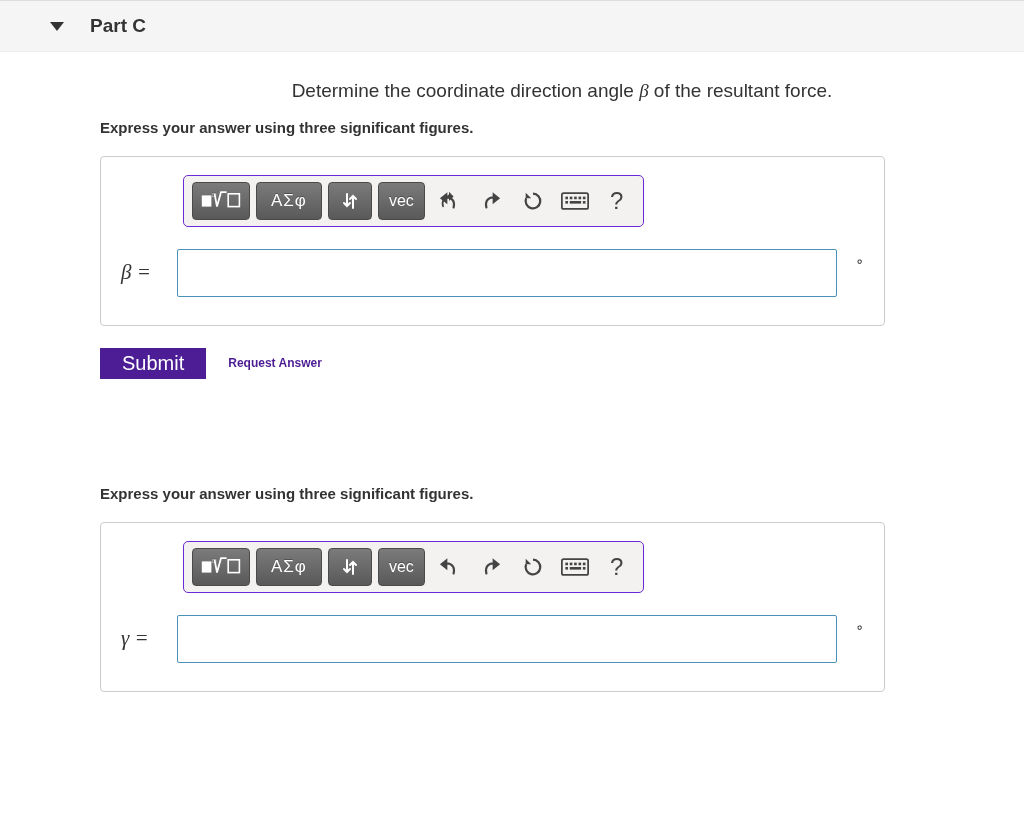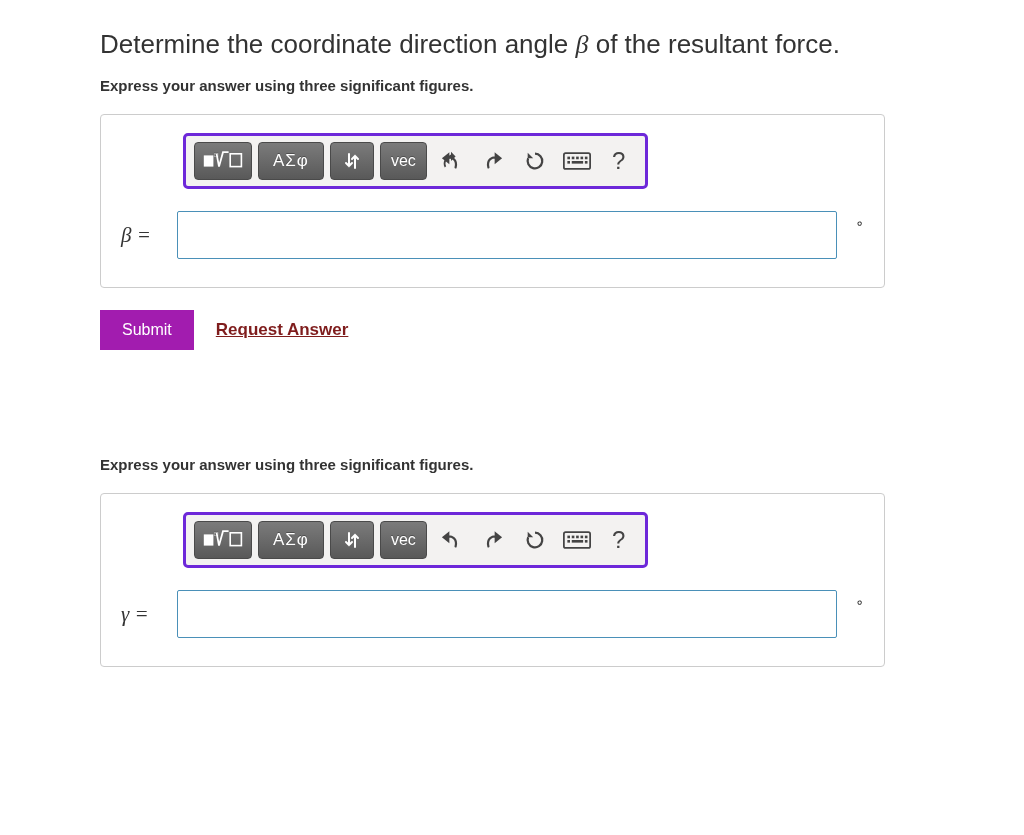--- a/index.html
+++ b/index.html
@@ -21,38 +21,38 @@
   }
   .part-header .caret {
     width: 0; height: 0;
     border-left: 7px solid transparent;
     border-right: 7px solid transparent;
     border-top: 9px solid #333;
     margin-right: 26px;
   }
   .part-title { font-weight: 700; font-size: 19px; }
   .part-body { padding: 26px 0 40px 100px; }
-  .question-text { font-size: 26px; margin-bottom: 14px; line-height: 1.4; }
+  .question-text { font-size: 19px; margin-bottom: 14px; line-height: 1.4; text-align: center; }
   .question-text .greek { font-style: italic; font-family: Georgia, 'Times New Roman', serif; }
   .instruction { font-weight: 700; font-size: 15px; margin-bottom: 20px; }
   .answer-box {
     border: 1px solid #ccc;
     border-radius: 4px;
     width: 785px;
     padding: 18px 20px 28px 20px;
     margin-bottom: 22px;
   }
   .toolbar {
     margin-left: 62px;
     margin-bottom: 22px;
     display: flex;
     align-items: center;
     gap: 6px;
     background: #f3f2f1;
-    border: 3px solid #6d28d9;
+    border: 1px solid #6d28d9;
     border-radius: 5px;
     padding: 6px 8px;
     width: fit-content;
   }
   .tbtn {
     background: linear-gradient(#7b7b7b, #595959);
     border: 1px solid #4a4a4a;
     border-radius: 4px;
     color: #fff;
     height: 38px;
@@ -106,41 +106,44 @@
     outline: none;
   }
   .unit {
     font-size: 14px;
     margin-left: 6px;
     position: relative;
     top: -12px;
   }
   .actions { display: flex; align-items: center; gap: 22px; }
   .submit-btn {
-    background: #a21caf;
+    background: #4c1d95;
     color: #fff;
     border: none;
-    padding: 11px 22px;
-    font-size: 16px;
+    padding: 4px 22px;
+    font-size: 20px;
     cursor: pointer;
   }
   .request-link {
-    color: #7f1d1d;
-    text-decoration: underline;
+    color: #4c1d95;
     font-weight: 700;
-    font-size: 17px;
+    font-size: 12px;
     cursor: pointer;
   }
   .gap { height: 40px; }
 </style>
 </head>
 <body>
 
 <div class="container">
 
+  <div class="part-header">
+    <span class="caret"></span>
+    <span class="part-title">Part C</span>
+  </div>
   <div class="part-body">
     <p class="question-text">
       <span>Determine the coordinate direction angle </span><span class="greek">β</span><span> of the resultant force.</span>
     </p>
     <p class="instruction">Express your answer using three significant figures.</p>
 
     <div class="answer-box">
       <div class="toolbar">
         <button class="tbtn template">
           <svg class="tpl-svg" viewBox="0 0 50 30">

